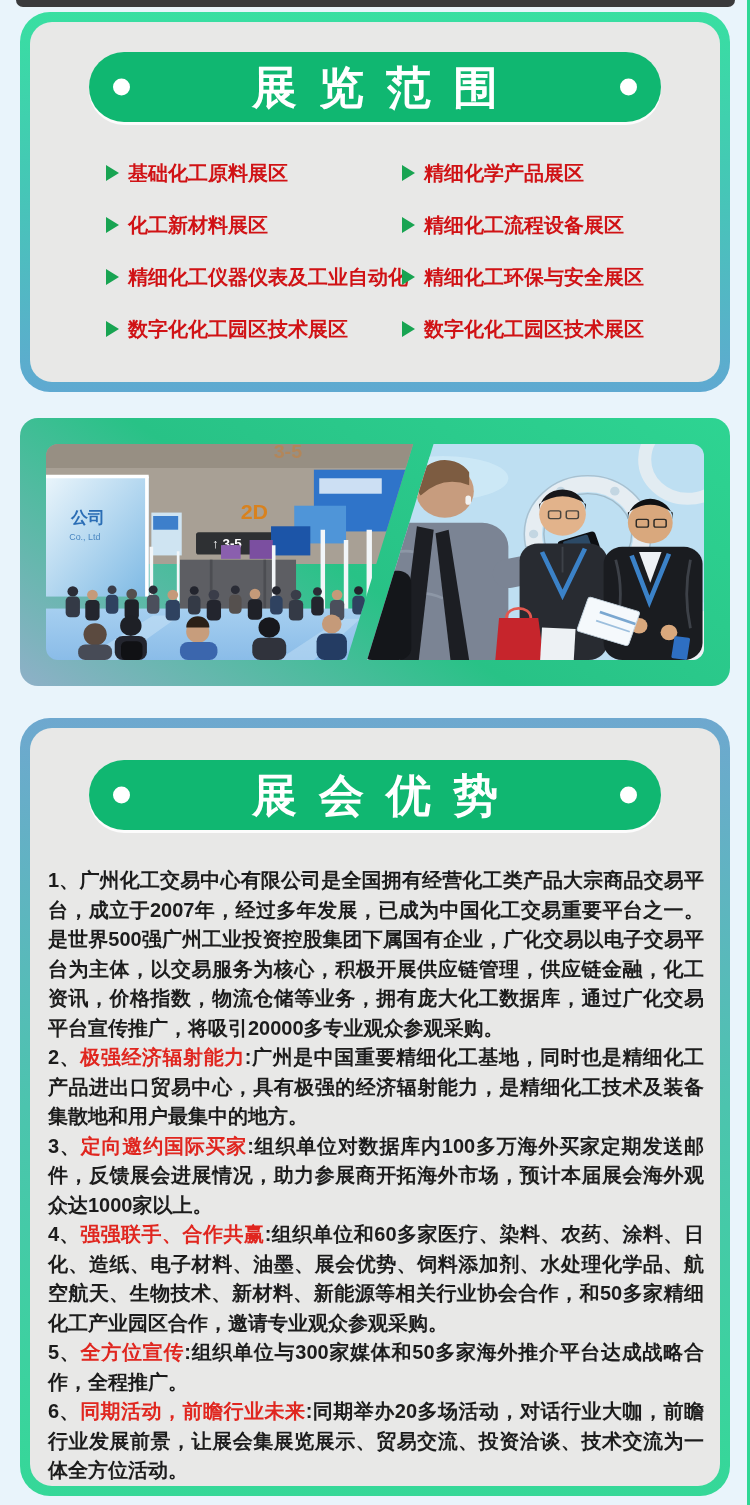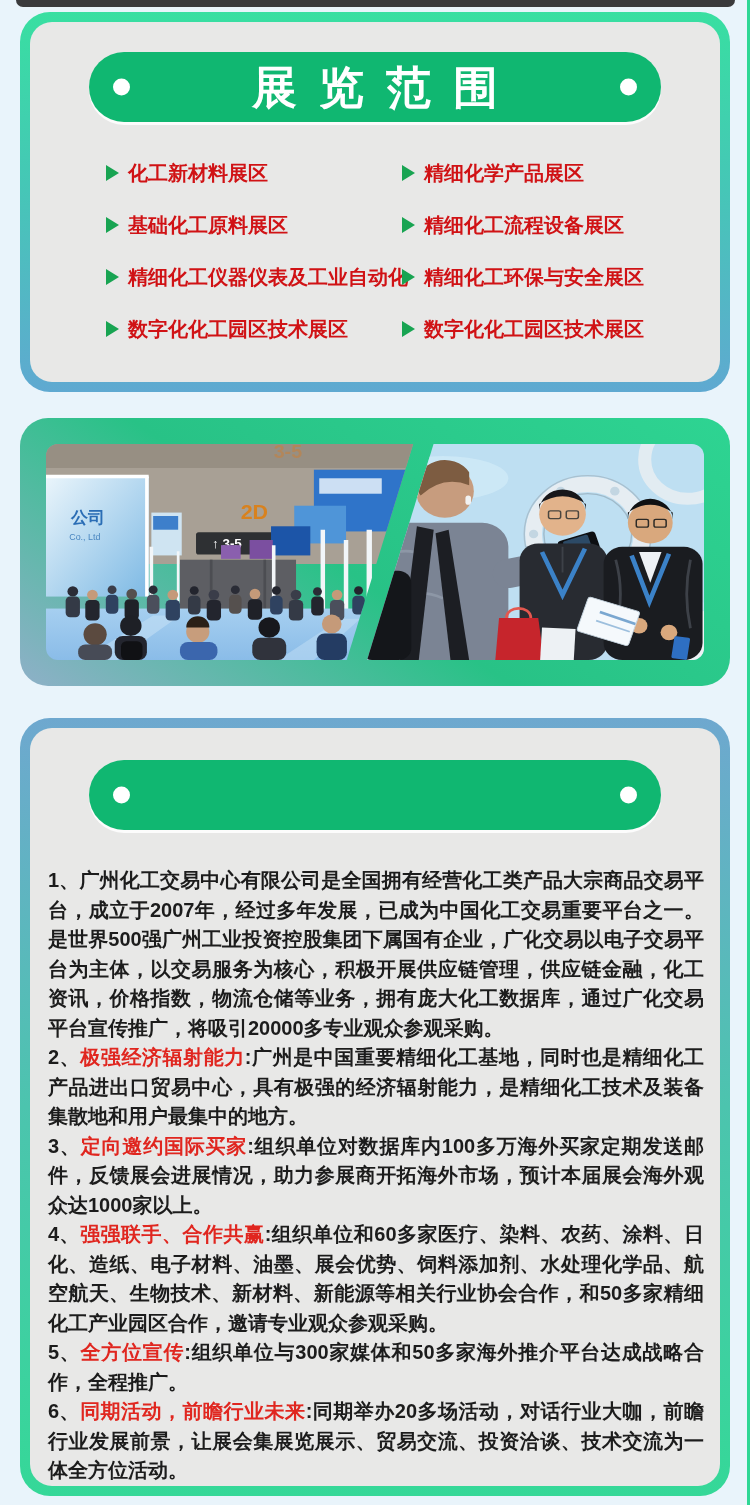--- a/index.html
+++ b/index.html
@@ -34,21 +34,21 @@
   
   .col{position:absolute;display:flex;flex-direction:column;gap:26px;}
   .col-left{left:76px;top:138px;}
   .col-right{left:372px;top:138px;}
   .li{display:flex;align-items:center;gap:9px;height:26px;}
   .tri{width:0;height:0;border-left:13px solid #18a452;border-top:8px solid transparent;border-bottom:8px solid transparent;flex:0 0 auto;}
   .li-text{color:#d01215;font-weight:bold;font-size:20px;white-space:nowrap;}
 
   
   .photos{position:absolute;left:20px;top:418px;width:710px;height:268px;box-sizing:border-box;
-    padding:26px;border-radius:28px;
+    padding:26px;border-radius:18px;
     background:linear-gradient(215deg,#2ed492 0%,#28c286 55%,#8fb0c8 100%);}
   .photos-inner{position:relative;width:100%;height:100%;border-radius:12px;overflow:hidden;}
   .ph{position:absolute;inset:0;}
   .ph-l{clip-path:polygon(0 0,55.8% 0,45.7% 100%,0 100%);}
   .ph-r{clip-path:polygon(58.9% 0,100% 0,100% 100%,48.8% 100%);}
   .ph svg{position:absolute;top:0;height:100%;}
   .ph-l svg{left:0;width:57%;}
   .ph-r svg{right:0;width:52.5%;}
 
   
@@ -66,26 +66,26 @@
   <div class="card-inner">
     <div class="pill">
       <span class="dot dot-l"></span>
       <span class="pill-title">展览范围</span>
       <span class="dot dot-r"></span>
     </div>
     <div class="col col-left">
 
         <div class="li">
           <span class="tri"></span>
+          <span class="li-text">基础化工原料展区</span>
+        </div>
+
+        <div class="li">
+          <span class="tri"></span>
           <span class="li-text">化工新材料展区</span>
-        </div>
-
-        <div class="li">
-          <span class="tri"></span>
-          <span class="li-text">基础化工原料展区</span>
         </div>
 
         <div class="li">
           <span class="tri"></span>
           <span class="li-text">精细化工仪器仪表及工业自动化</span>
         </div>
 
         <div class="li">
           <span class="tri"></span>
           <span class="li-text">数字化化工园区技术展区</span>
@@ -287,20 +287,21 @@
       </svg>
     </div>
 
   </div>
 </div>
 
 <div class="card card2">
   <div class="card-inner">
     <div class="pill">
       <span class="dot dot-l"></span>
+      <span class="pill-title">展会优势</span>
       <span class="dot dot-r"></span>
     </div>
     <div class="adv-text">
 
         <p class="para"><span class="pnum"> 1、</span><span class="phl"></span><span class="prest">广州化工交易中心有限公司是全国拥有经营化工类产品大宗商品交易平台，成立于2007年，经过多年发展，已成为中国化工交易重要平台之一。是世界500强广州工业投资控股集团下属国有企业，广化交易以电子交易平台为主体，以交易服务为核心，积极开展供应链管理，供应链金融，化工资讯，价格指数，物流仓储等业务，拥有庞大化工数据库，通过广化交易平台宣传推广，将吸引20000多专业观众参观采购。</span></p>
 
         <p class="para"><span class="pnum">2、</span><span class="phl">极强经济辐射能力</span><span class="prest">:广州是中国重要精细化工基地，同时也是精细化工产品进出口贸易中心，具有极强的经济辐射能力，是精细化工技术及装备集散地和用户最集中的地方。</span></p>
 
         <p class="para"><span class="pnum">3、</span><span class="phl">定向邀约国际买家</span><span class="prest">:组织单位对数据库内100多万海外买家定期发送邮件，反馈展会进展情况，助力参展商开拓海外市场，预计本届展会海外观众达1000家以上。</span></p>
 

